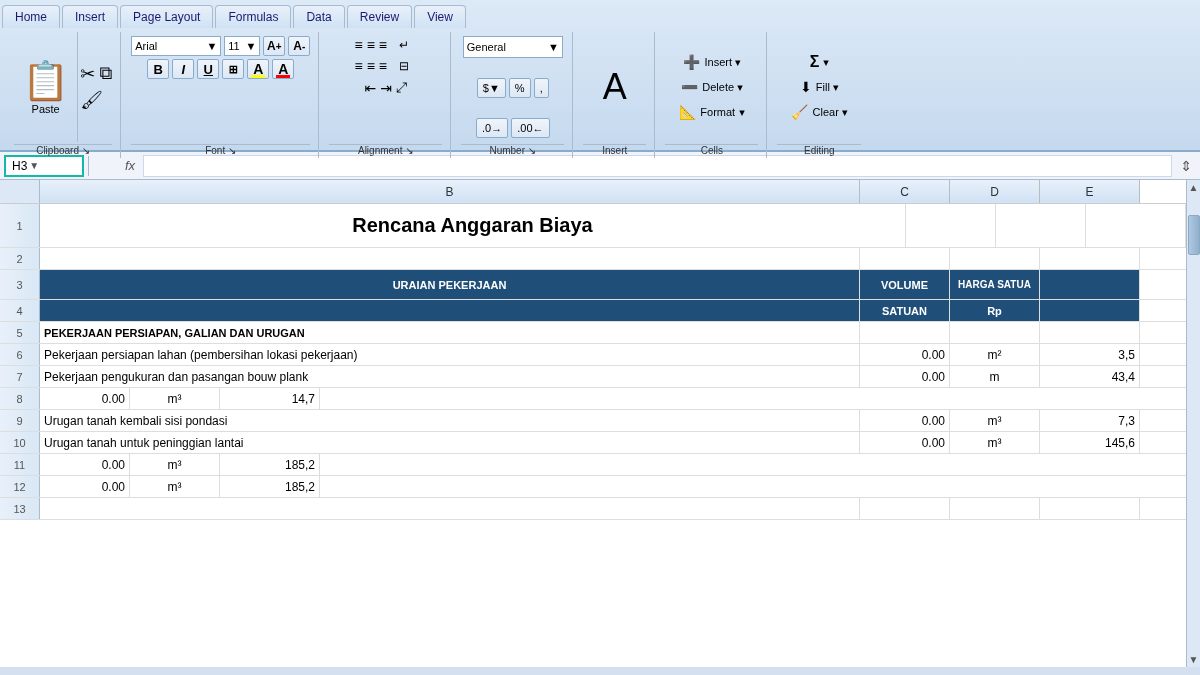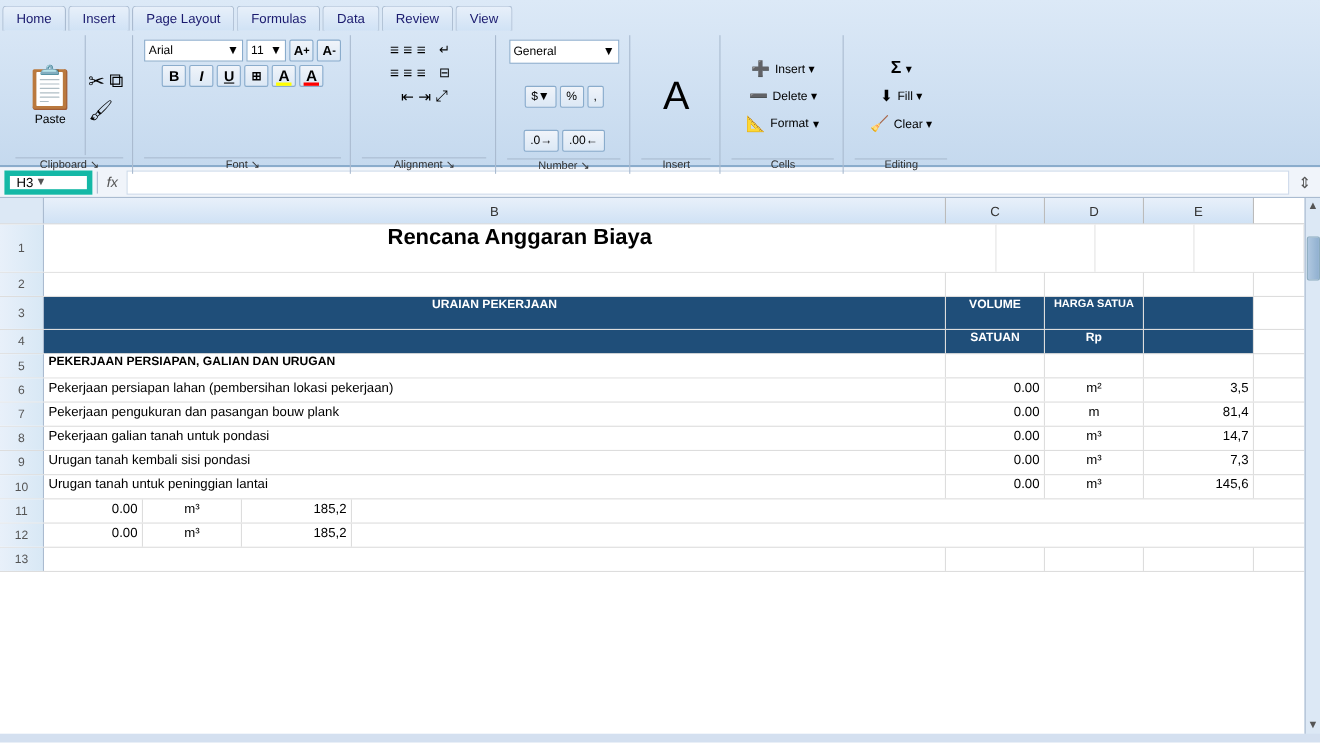--- a/index.html
+++ b/index.html
@@ -40,41 +40,41 @@
 
     
     .styles-content { flex-direction: column; align-items: center; justify-content: center; }
 
     
     .cells-content { flex-direction: column; gap: 2px; }
     .cells-btn { display: flex; align-items: center; gap: 4px; height: 22px; padding: 0 4px; cursor: pointer; font-size: 11px; border-radius: 2px; }
 
     
     .formula-bar { display: flex; align-items: center; height: 28px; background: #f0f4fa; border-bottom: 1px solid #aabbd0; padding: 0 4px; gap: 4px; }
-    .cell-ref-box { width: 80px; height: 22px; border: 5px solid #14b8a6; background: white; font-size: 12px; display: flex; align-items: center; padding: 0 6px; }
+    .cell-ref-box { width: 80px; height: 22px; border: 2px solid #14b8a6; background: white; font-size: 12px; display: flex; align-items: center; padding: 0 6px; }
     .dropdown-arrow { font-size: 10px; color: #555; margin-left: 2px; }
     .formula-divider { width: 1px; height: 20px; background: #aabbd0; }
-    .fx-label { font-style: italic; font-size: 13px; color: #555; padding: 0 4px; }
+    .fx-label { font-style: italic; font-size: 13px; color: #555; padding: 0 4px; margin-left: 28px; }
     .formula-input { flex: 1; height: 22px; border: none; background: white; font-size: 12px; padding: 0 4px; outline: none; border: 1px solid #ccd9ea; }
     .expand-btn { font-size: 14px; color: #555; cursor: pointer; padding: 0 4px; }
 
     
     .spreadsheet { background: white; flex: 1; overflow: hidden; }
     .sheet-container { display: flex; flex-direction: column; height: 487px; }
 
     
     .col-headers { display: flex; height: 24px; border-bottom: 1px solid #ccc; }
     .row-num-header { width: 40px; min-width: 40px; background: #dce8f5; border-right: 1px solid #aabbd0; }
     .col-header { border-right: 1px solid #bbb; background: linear-gradient(to bottom, #e8f0fa, #d0e2f5); display: flex; align-items: center; justify-content: center; font-size: 12px; color: #333; font-weight: normal; }
 
     
     .sheet-rows { flex: 1; overflow: hidden; }
     .sheet-row { display: flex; border-bottom: 1px solid #ddd; }
     .row-num { width: 40px; min-width: 40px; background: linear-gradient(to right, #e8f0fa, #d8e8f5); border-right: 1px solid #aabbd0; display: flex; align-items: center; justify-content: center; font-size: 11px; color: #555; }
-    .sheet-cell { border-right: 1px solid #ddd; overflow: hidden; white-space: nowrap; font-size: 12px; padding: 1px 4px; display: flex; }
+    .sheet-cell { border-right: 1px solid #ddd; overflow: hidden; white-space: nowrap; font-size: 12px; padding: 1px 4px; display: flex; align-items: center; }
     .sheet-cell.header-cell { background: #1f4e79; color: white; font-weight: bold; justify-content: center; text-align: center; font-size: 11px; }
     .sheet-cell.sub-header { background: #1f4e79; color: white; font-weight: bold; justify-content: center; text-align: center; font-size: 11px; }
     .sheet-cell.section-header { font-weight: bold; color: #000; font-size: 11px; background: white; }
     .sheet-cell.right-align { justify-content: flex-end; }
     .sheet-cell.center-align { justify-content: center; }
     .title-row .sheet-cell { background: white; font-weight: bold; font-size: 18px; justify-content: center; }
 
     
     .scrollbar-v { width: 14px; background: #dce8f5; border-left: 1px solid #aabbd0; display: flex; flex-direction: column; align-items: center; }
     .scrollbar-thumb { width: 12px; height: 40px; background: linear-gradient(to right, #b0c8e0, #90b0d0); border-radius: 2px; margin-top: 20px; border: 1px solid #8aaabe; }
@@ -322,26 +322,25 @@
           <div class="sheet-cell col-c right-align">0.00</div>
           <div class="sheet-cell col-d center-align">m²</div>
           <div class="sheet-cell col-e right-align">3,5</div>
         </div>
 
         <div class="sheet-row row-height-std">
           <div class="row-num col-a">7</div>
           <div class="sheet-cell col-b">Pekerjaan pengukuran dan pasangan bouw plank</div>
           <div class="sheet-cell col-c right-align">0.00</div>
           <div class="sheet-cell col-d center-align">m</div>
-          <div class="sheet-cell col-e right-align">81,4</div>
+          <div class="sheet-cell col-e right-align">43,4</div>
         </div>
 
         <div class="sheet-row row-height-std">
           <div class="row-num col-a">8</div>
-          <div class="sheet-cell col-b">Pekerjaan galian tanah untuk pondasi</div>
           <div class="sheet-cell col-c right-align">0.00</div>
           <div class="sheet-cell col-d center-align">m³</div>
           <div class="sheet-cell col-e right-align">14,7</div>
         </div>
 
         <div class="sheet-row row-height-std">
           <div class="row-num col-a">9</div>
           <div class="sheet-cell col-b">Urugan tanah kembali sisi pondasi</div>
           <div class="sheet-cell col-c right-align">0.00</div>
           <div class="sheet-cell col-d center-align">m³</div>

